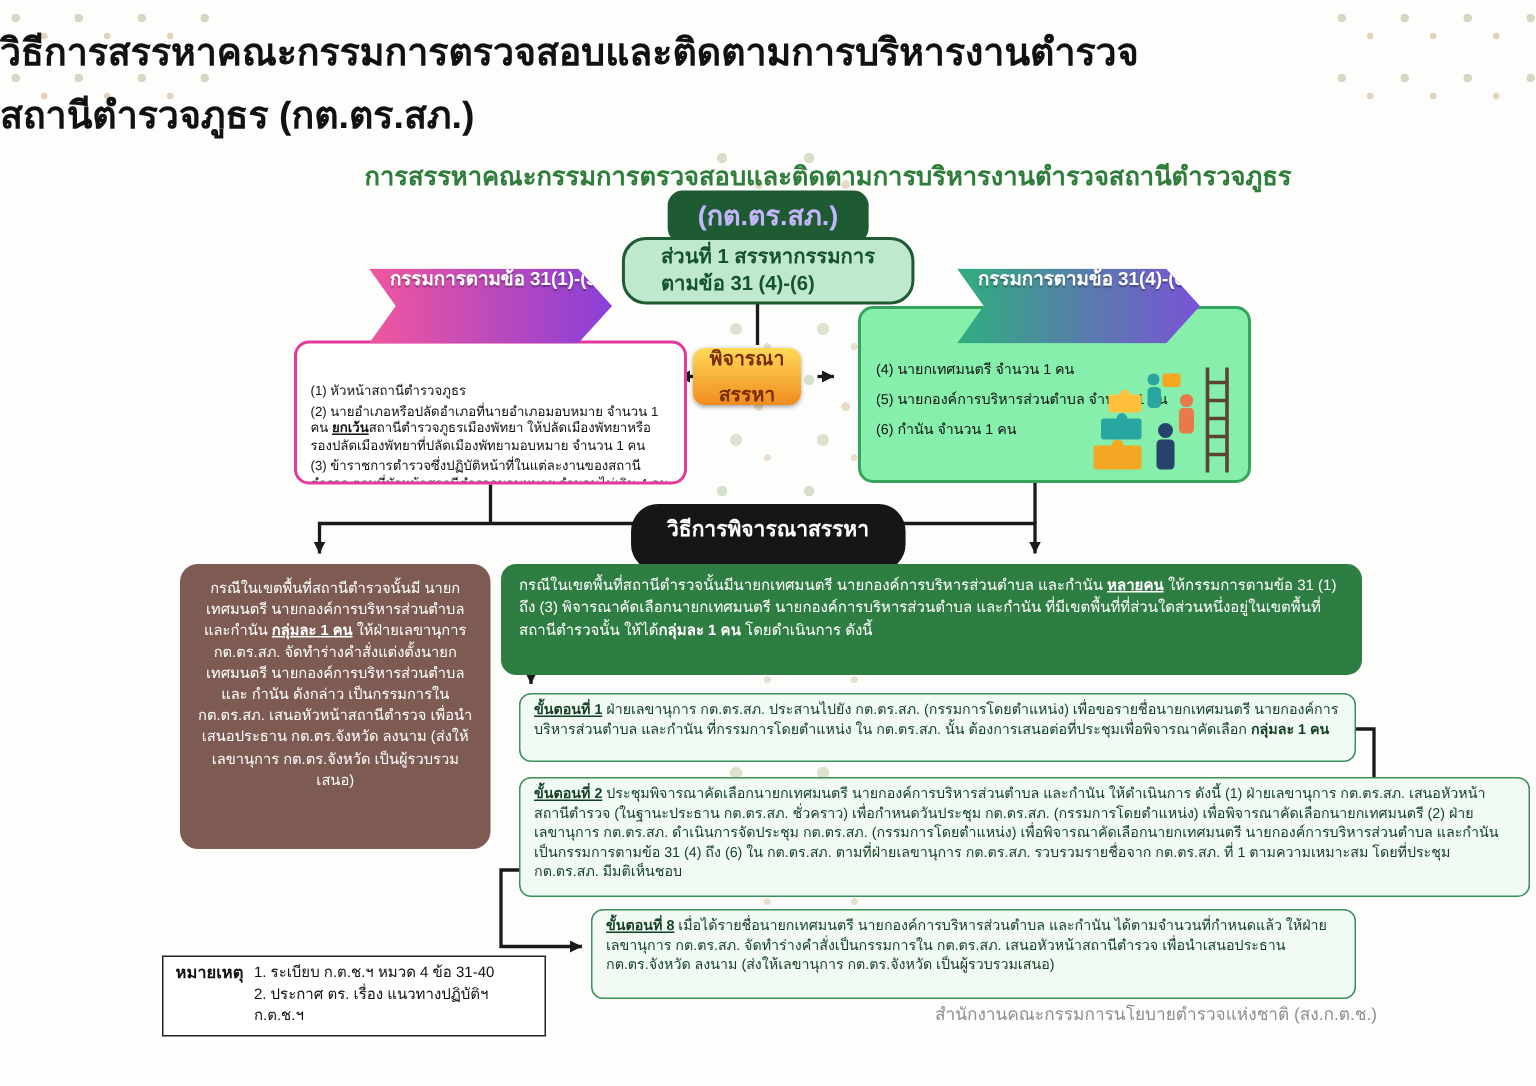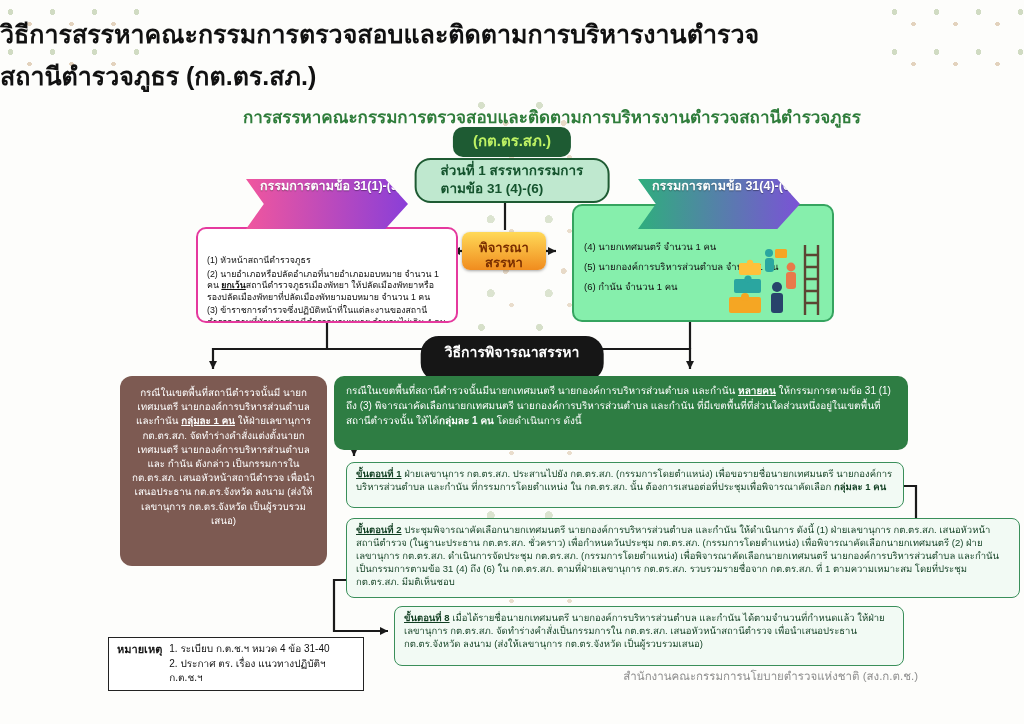--- a/index.html
+++ b/index.html
@@ -29,21 +29,21 @@
   }
   
   svg.connectors { position:absolute; left:0; top:0; z-index:1; }
   
   .title1, .title2 { position:absolute; left:0; width:100%; text-align:left; font-weight:bold; font-size:25px; z-index:2; }
   .title1 { top:14px; }
   .title2 { top:56px; }
   .subtitle { position:absolute; left:0; top:103px; width:100%; text-align:center; font-weight:bold; font-size:17px; color:#2f7d3b; z-index:2;padding-left:40px; }
   .badge {
     position:absolute; top:127px; left:50%; transform:translateX(-50%);
-    background:#1e5b33; color:#bef264; font-weight:bold; font-size:15px;
+    background:#1e5b33; color:#c4b5fd; font-weight:bold; font-size:18px;
     padding:2px 20px 4px; border-radius:10px; z-index:2;
   }
   .section-pill {
     position:absolute; top:158px; left:50%; transform:translateX(-50%);
     background:#bfe8cf; border:2px solid #1e5b33; border-radius:16px;
     padding:2px 24px 4px; text-align:left; color:#14532d; font-weight:bold;
     font-size:13.5px; line-height:1.3; z-index:2;
   }
   
   .banner {
@@ -63,23 +63,23 @@
   }
   .box-left p, .box-right p { margin:0 0 2px; }
   .box-right {
     position:absolute; left:572px; top:204px; width:262px; height:118px; box-sizing:border-box;
     background:#86efac; border:2px solid #35a45f; border-radius:10px;
     padding:34px 110px 4px 10px; font-size:9.5px; line-height:1.45; z-index:2; overflow:hidden;
   }
   .box-right p { margin:0 0 6px; white-space:nowrap; }
   .illus { position:absolute; right:3px; bottom:3px; z-index:2; }
   .consider {
-    position:absolute; left:462px; top:232px; width:84px; height:38px; z-index:2;
+    position:absolute; left:462px; top:232px; width:72px; height:38px; z-index:2;
     background:linear-gradient(180deg,#ffd957,#f08c1e); border-radius:8px;
-    display:flex; flex-direction:column; align-items:center; justify-content:flex-end;
+    display:flex; flex-direction:column; align-items:center; justify-content:space-between;
     font-weight:bold; color:#7a2e00; font-size:13px; line-height:1.1;
     box-shadow:0 1px 3px rgba(0,0,0,.35);
   }
   .method-pill {
     position:absolute; top:336px; left:50%; transform:translateX(-50%); z-index:2;
     background:#161616; color:#fff; font-weight:bold; font-size:14px;
     padding:5px 24px 18px; border-radius:18px;
   }
   
   .case-single {

